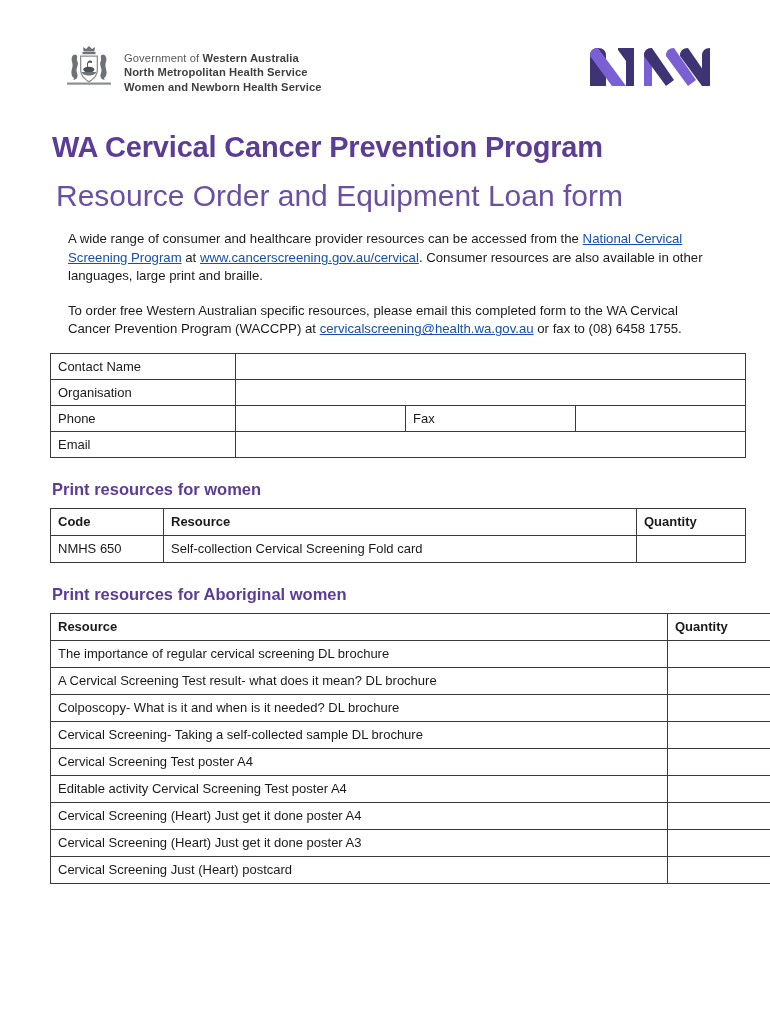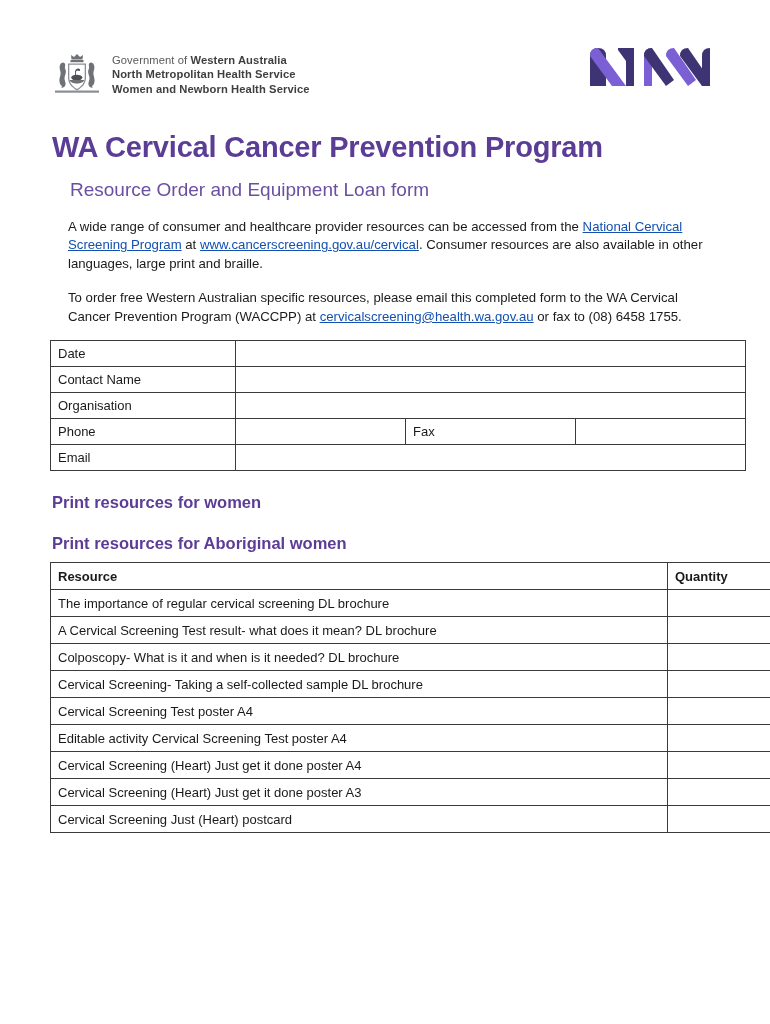--- a/index.html
+++ b/index.html
@@ -26,25 +26,24 @@
 
   
   .header {
     position: relative;
     height: 92px;
     padding-top: 42px;
     box-sizing: border-box;
   }
   .gov-block {
     position: absolute;
-    left: 6px;
+    left: 18px;
     top: 42px;
     display: flex;
-    align-items: flex-start;
-    margin-top: 8px;
+    align-items: flex-end;
   }
   .crest {
     width: 46px;
     height: 52px;
     flex: 0 0 auto;
     margin-right: 12px;
   }
   .gov-lines {
     padding-top: 3px;
   }
@@ -69,22 +68,22 @@
   
   .title-main {
     margin: 40px 0 0 4px;
     font-size: 29px;
     font-weight: bold;
     color: #5c3d96;
     letter-spacing: -0.2px;
     line-height: 1.1;
   }
   .title-sub {
-    margin: 15px 0 0 22px;
-    font-size: 19px;
+    margin: 15px 0 0 8px;
+    font-size: 30px;
     font-weight: normal;
     color: #6a4fa3;
     line-height: 1.15;
   }
 
   
   .para {
     margin: 17px 0 0 20px;
     font-size: 13.2px;
     line-height: 18.5px;
@@ -207,24 +206,20 @@
     <span>A wide range of consumer and healthcare provider resources can be accessed from the </span><a class="link" href="#">National Cervical Screening Program</a><span> at  </span><a class="link" href="#">www.cancerscreening.gov.au/cervical</a><span>. Consumer resources are also available in other languages, large print and braille.</span>
   </p>
 
   <p class="para second">
     <span>To order free Western Australian specific resources, please email this completed form to the WA Cervical Cancer Prevention Program (WACCPP) at </span><a class="link" href="#">cervicalscreening@health.wa.gov.au</a><span> or fax to (08) 6458 1755.</span>
   </p>
 
   <table class="grid" id="contact-table">
     <tbody>
       <tr>
-        <td class="label">Date</td>
-        <td colspan="3"></td>
-      </tr>
-      <tr>
         <td class="label">Contact Name</td>
         <td colspan="3"></td>
       </tr>
       <tr>
         <td class="label">Organisation</td>
         <td colspan="3"></td>
       </tr>
       <tr>
         <td class="label">Phone</td>
         <td></td>
@@ -233,20 +228,36 @@
       </tr>
       <tr>
         <td class="label">Email</td>
         <td colspan="3"></td>
       </tr>
     </tbody>
   </table>
 
   <h3 class="section-heading">Print resources for women</h3>
 
+  <table class="grid" id="women-table">
+    <thead>
+      <tr>
+        <th class="c-code">Code</th>
+        <th>Resource</th>
+        <th class="c-qty">Quantity</th>
+      </tr>
+    </thead>
+    <tbody>
+      <tr>
+        <td>NMHS 650</td>
+        <td>Self-collection Cervical Screening Fold card</td>
+        <td></td>
+      </tr>
+    </tbody>
+  </table>
 
   <h3 class="section-heading">Print resources for Aboriginal women</h3>
 
   <table class="grid" id="aboriginal-table">
     <thead>
       <tr>
         <th class="c-res">Resource</th>
         <th class="c-qty">Quantity</th>
       </tr>
     </thead>

